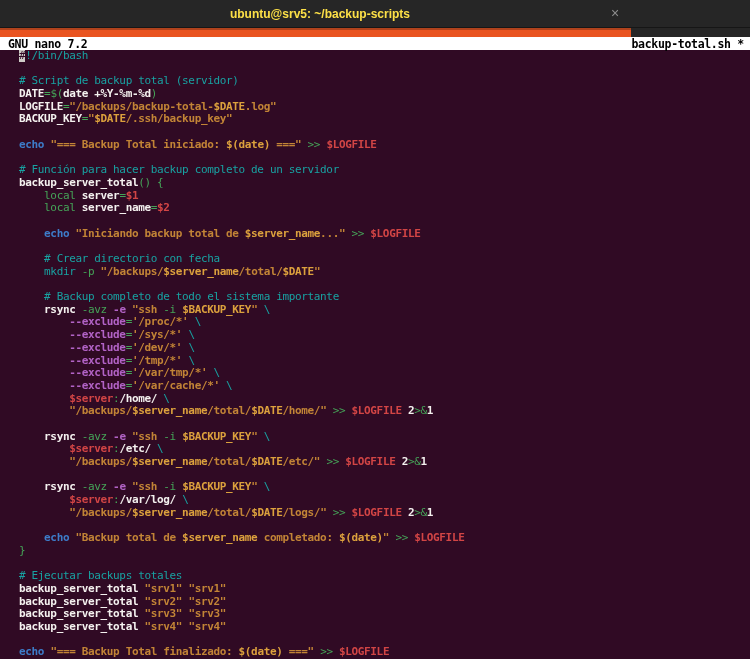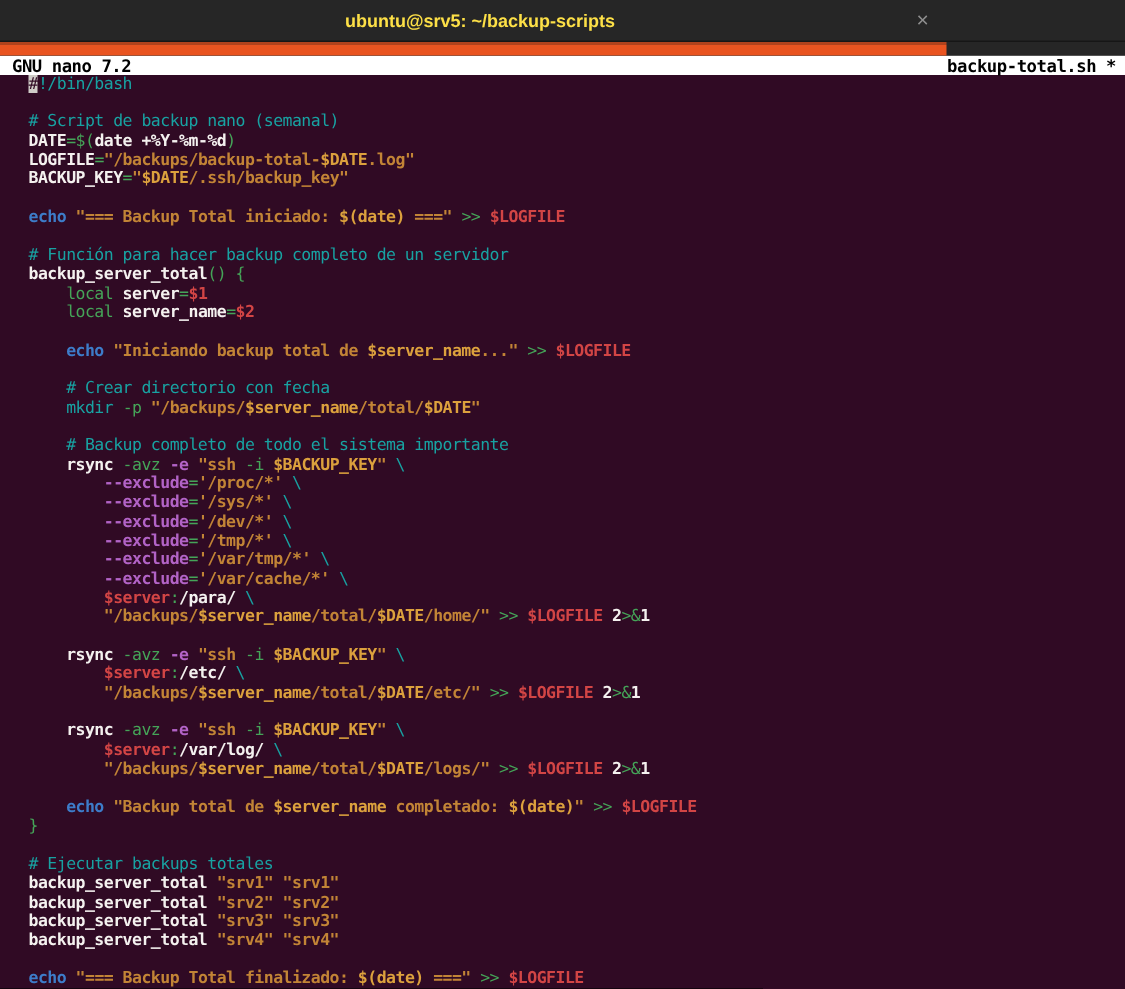--- a/index.html
+++ b/index.html
@@ -51,21 +51,21 @@
   <div class="accentbar">
     <div class="accent-orange"></div>
   </div>
   <div class="nanobar">
     <span>GNU nano 7.2</span>
     <span>backup-total.sh *</span>
   </div>
   <div class="editor">
       <div class="line"><span class="tok-cur">#</span><span class="tok-c">!/bin/bash</span></div>
       <div class="line"></div>
-      <div class="line"><span class="tok-c"># Script de backup nano (semanal)</span></div>
+      <div class="line"><span class="tok-c"># Script de backup total (servidor)</span></div>
       <div class="line"><span class="tok-p">DATE</span><span class="tok-k">=</span><span class="tok-k">$(</span><span class="tok-p">date +%Y-%m-%d</span><span class="tok-k">)</span></div>
       <div class="line"><span class="tok-p">LOGFILE</span><span class="tok-k">=</span><span class="tok-s">"/backups/backup-total-</span><span class="tok-S">$DATE</span><span class="tok-s">.log"</span></div>
       <div class="line"><span class="tok-p">BACKUP_KEY</span><span class="tok-k">=</span><span class="tok-s">"</span><span class="tok-S">$DATE</span><span class="tok-s">/.ssh/backup_key"</span></div>
       <div class="line"></div>
       <div class="line"><span class="tok-b">echo</span><span class="tok-p"> </span><span class="tok-s">"=== Backup Total iniciado: </span><span class="tok-S">$(date)</span><span class="tok-s"> ==="</span><span class="tok-p"> </span><span class="tok-k">&gt;&gt;</span><span class="tok-p"> </span><span class="tok-v">$LOGFILE</span></div>
       <div class="line"></div>
       <div class="line"><span class="tok-c"># Función para hacer backup completo de un servidor</span></div>
       <div class="line"><span class="tok-p">backup_server_total</span><span class="tok-k">()</span><span class="tok-p"> </span><span class="tok-k">{</span></div>
       <div class="line"><span class="tok-p">    </span><span class="tok-k">local</span><span class="tok-p"> server</span><span class="tok-k">=</span><span class="tok-v">$1</span></div>
       <div class="line"><span class="tok-p">    </span><span class="tok-k">local</span><span class="tok-p"> server_name</span><span class="tok-k">=</span><span class="tok-v">$2</span></div>
@@ -76,21 +76,21 @@
       <div class="line"><span class="tok-p">    </span><span class="tok-c">mkdir</span><span class="tok-p"> </span><span class="tok-k">-p</span><span class="tok-p"> </span><span class="tok-s">"/backups/</span><span class="tok-S">$server_name</span><span class="tok-s">/total/</span><span class="tok-S">$DATE</span><span class="tok-s">"</span></div>
       <div class="line"></div>
       <div class="line"><span class="tok-p">    </span><span class="tok-c"># Backup completo de todo el sistema importante</span></div>
       <div class="line"><span class="tok-p">    rsync </span><span class="tok-k">-avz</span><span class="tok-p"> </span><span class="tok-m">-e</span><span class="tok-p"> </span><span class="tok-s">"ssh </span><span class="tok-k">-i</span><span class="tok-s"> </span><span class="tok-S">$BACKUP_KEY</span><span class="tok-s">"</span><span class="tok-p"> </span><span class="tok-e">\</span></div>
       <div class="line"><span class="tok-p">        </span><span class="tok-m">--exclude</span><span class="tok-k">=</span><span class="tok-s">'/proc/*'</span><span class="tok-p"> </span><span class="tok-e">\</span></div>
       <div class="line"><span class="tok-p">        </span><span class="tok-m">--exclude</span><span class="tok-k">=</span><span class="tok-s">'/sys/*'</span><span class="tok-p"> </span><span class="tok-e">\</span></div>
       <div class="line"><span class="tok-p">        </span><span class="tok-m">--exclude</span><span class="tok-k">=</span><span class="tok-s">'/dev/*'</span><span class="tok-p"> </span><span class="tok-e">\</span></div>
       <div class="line"><span class="tok-p">        </span><span class="tok-m">--exclude</span><span class="tok-k">=</span><span class="tok-s">'/tmp/*'</span><span class="tok-p"> </span><span class="tok-e">\</span></div>
       <div class="line"><span class="tok-p">        </span><span class="tok-m">--exclude</span><span class="tok-k">=</span><span class="tok-s">'/var/tmp/*'</span><span class="tok-p"> </span><span class="tok-e">\</span></div>
       <div class="line"><span class="tok-p">        </span><span class="tok-m">--exclude</span><span class="tok-k">=</span><span class="tok-s">'/var/cache/*'</span><span class="tok-p"> </span><span class="tok-e">\</span></div>
-      <div class="line"><span class="tok-p">        </span><span class="tok-v">$server</span><span class="tok-k">:</span><span class="tok-p">/para/</span><span class="tok-p"> </span><span class="tok-e">\</span></div>
+      <div class="line"><span class="tok-p">        </span><span class="tok-v">$server</span><span class="tok-k">:</span><span class="tok-p">/home/</span><span class="tok-p"> </span><span class="tok-e">\</span></div>
       <div class="line"><span class="tok-p">        </span><span class="tok-s">"/backups/</span><span class="tok-S">$server_name</span><span class="tok-s">/total/</span><span class="tok-S">$DATE</span><span class="tok-s">/home/"</span><span class="tok-p"> </span><span class="tok-k">&gt;&gt;</span><span class="tok-p"> </span><span class="tok-v">$LOGFILE</span><span class="tok-p"> 2</span><span class="tok-k">&gt;&amp;</span><span class="tok-p">1</span></div>
       <div class="line"></div>
       <div class="line"><span class="tok-p">    rsync </span><span class="tok-k">-avz</span><span class="tok-p"> </span><span class="tok-m">-e</span><span class="tok-p"> </span><span class="tok-s">"ssh </span><span class="tok-k">-i</span><span class="tok-s"> </span><span class="tok-S">$BACKUP_KEY</span><span class="tok-s">"</span><span class="tok-p"> </span><span class="tok-e">\</span></div>
       <div class="line"><span class="tok-p">        </span><span class="tok-v">$server</span><span class="tok-k">:</span><span class="tok-p">/etc/</span><span class="tok-p"> </span><span class="tok-e">\</span></div>
       <div class="line"><span class="tok-p">        </span><span class="tok-s">"/backups/</span><span class="tok-S">$server_name</span><span class="tok-s">/total/</span><span class="tok-S">$DATE</span><span class="tok-s">/etc/"</span><span class="tok-p"> </span><span class="tok-k">&gt;&gt;</span><span class="tok-p"> </span><span class="tok-v">$LOGFILE</span><span class="tok-p"> 2</span><span class="tok-k">&gt;&amp;</span><span class="tok-p">1</span></div>
       <div class="line"></div>
       <div class="line"><span class="tok-p">    rsync </span><span class="tok-k">-avz</span><span class="tok-p"> </span><span class="tok-m">-e</span><span class="tok-p"> </span><span class="tok-s">"ssh </span><span class="tok-k">-i</span><span class="tok-s"> </span><span class="tok-S">$BACKUP_KEY</span><span class="tok-s">"</span><span class="tok-p"> </span><span class="tok-e">\</span></div>
       <div class="line"><span class="tok-p">        </span><span class="tok-v">$server</span><span class="tok-k">:</span><span class="tok-p">/var/log/</span><span class="tok-p"> </span><span class="tok-e">\</span></div>
       <div class="line"><span class="tok-p">        </span><span class="tok-s">"/backups/</span><span class="tok-S">$server_name</span><span class="tok-s">/total/</span><span class="tok-S">$DATE</span><span class="tok-s">/logs/"</span><span class="tok-p"> </span><span class="tok-k">&gt;&gt;</span><span class="tok-p"> </span><span class="tok-v">$LOGFILE</span><span class="tok-p"> 2</span><span class="tok-k">&gt;&amp;</span><span class="tok-p">1</span></div>
       <div class="line"></div>

